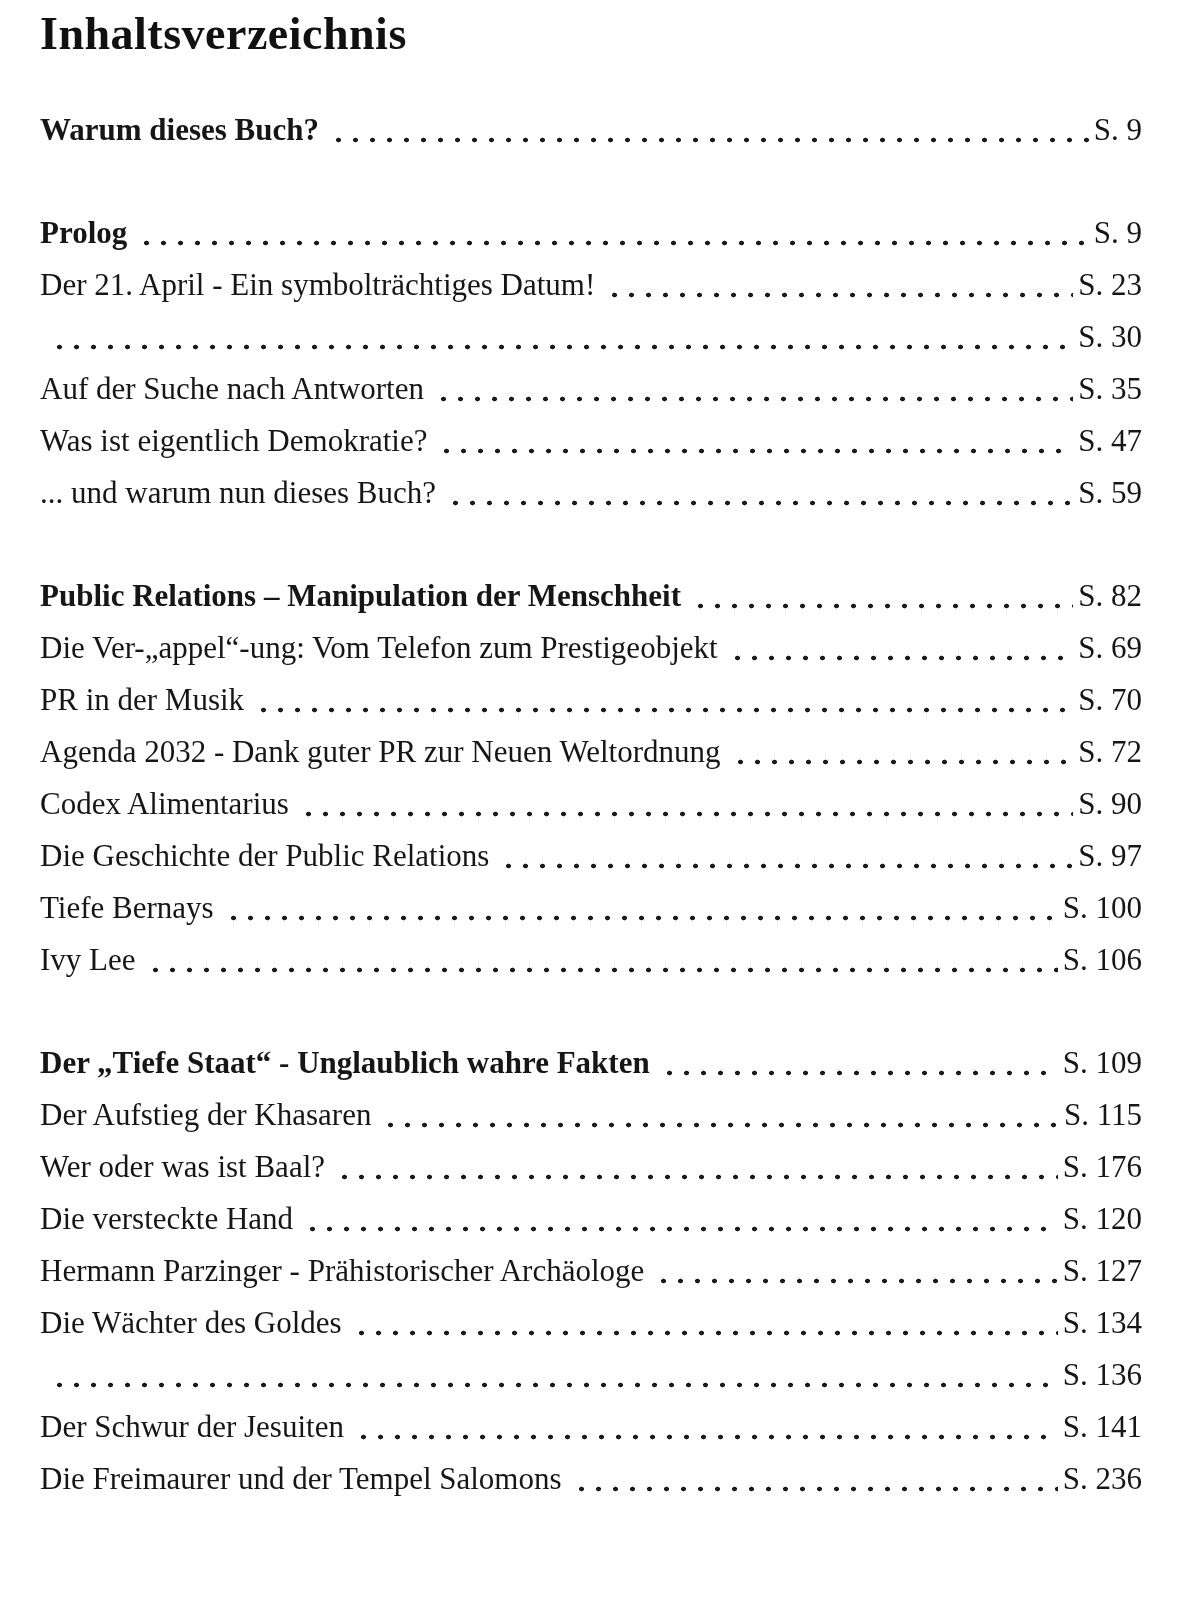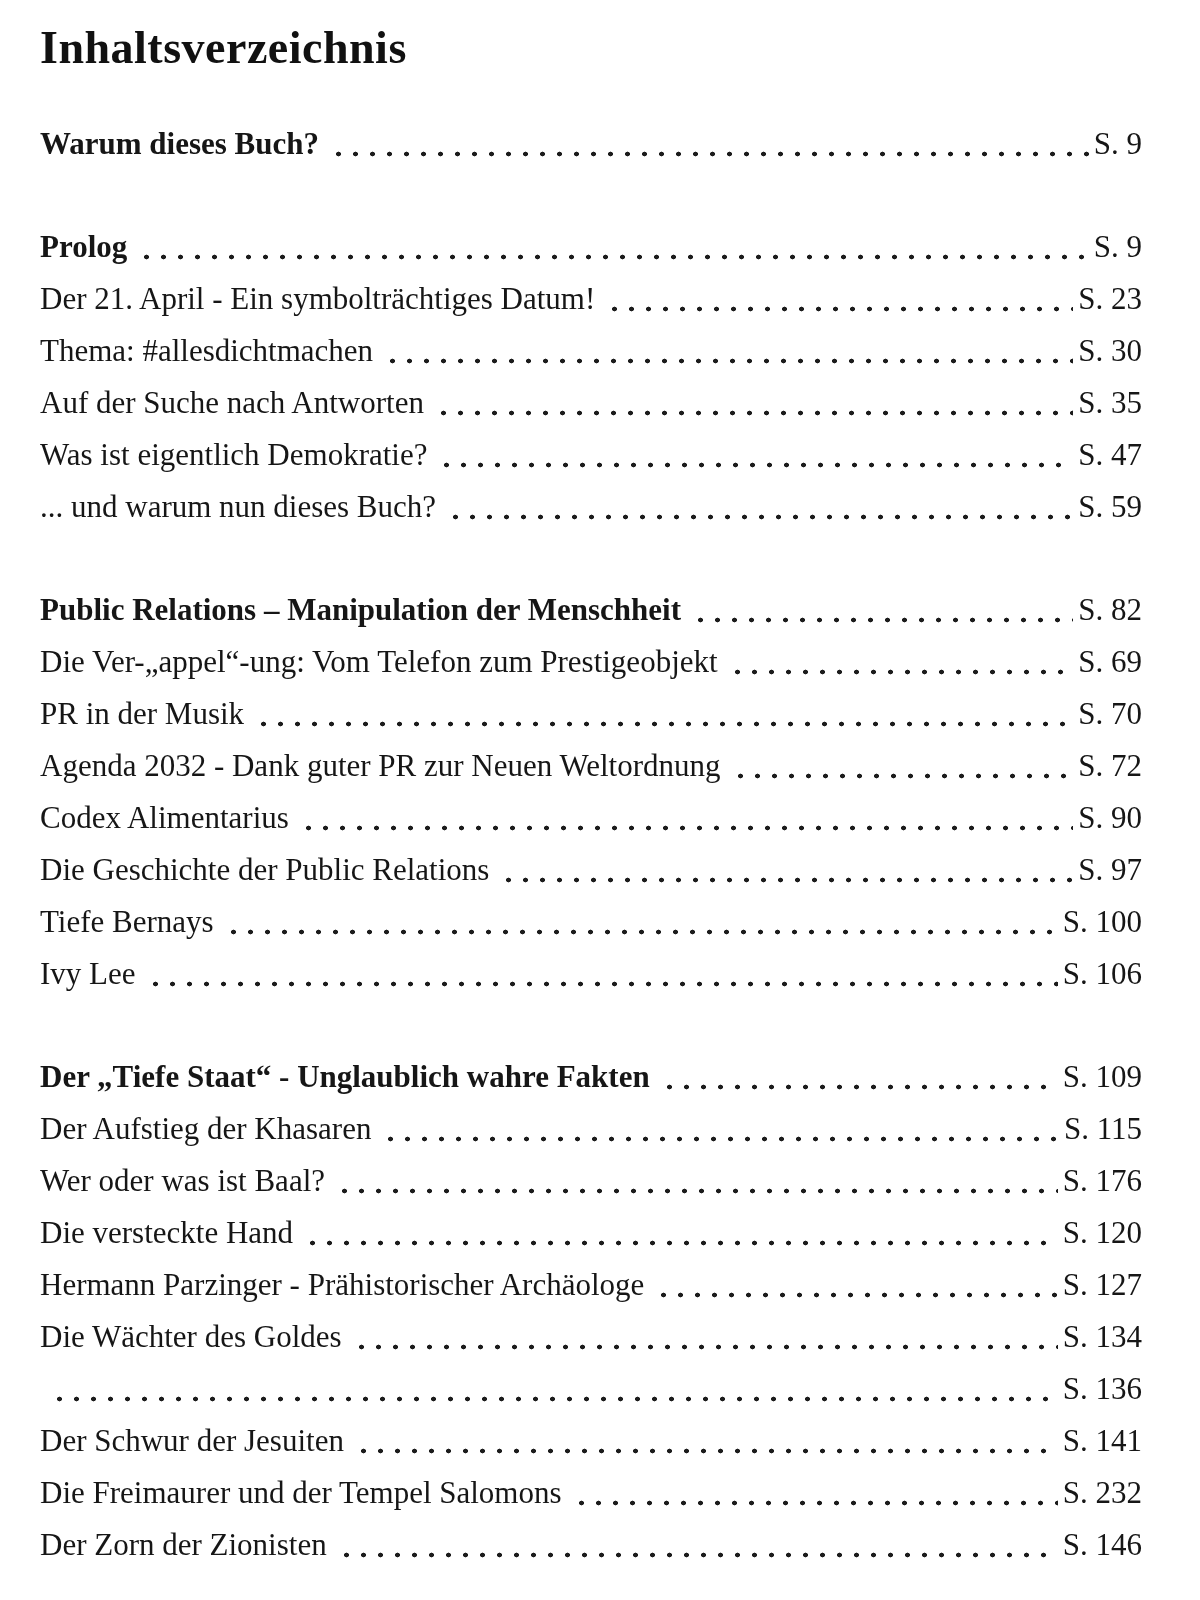--- a/index.html
+++ b/index.html
@@ -9,21 +9,21 @@
     background: #ffffff;
   }
   .page {
     position: relative;
     width: 1200px;
     height: 1600px;
     box-sizing: border-box;
     background: #ffffff;
     color: #151515;
     font-family: "Liberation Serif", "DejaVu Serif", serif;
-    padding: 21px 58px 0 40px;
+    padding: 7px 58px 0 40px;
     overflow: hidden;
   }
   .page-title {
     font-size: 46px;
     font-weight: 700;
     margin: 0 0 44px 0;
     letter-spacing: 0.5px;
     color: #111111;
   }
   .toc-section {
@@ -76,21 +76,20 @@
     <span class="toc-label">Prolog</span>
     <span class="toc-dots"></span>
     <span class="toc-page">S. 9</span>
   </div>
         <div class="toc-row">
     <span class="toc-label">Der 21. April - Ein symbolträchtiges Datum!</span>
     <span class="toc-dots"></span>
     <span class="toc-page">S. 23</span>
   </div>
         <div class="toc-row">
-    <span class="toc-label">Thema: #allesdichtmachen</span>
     <span class="toc-dots"></span>
     <span class="toc-page">S. 30</span>
   </div>
         <div class="toc-row">
     <span class="toc-label">Auf der Suche nach Antworten</span>
     <span class="toc-dots"></span>
     <span class="toc-page">S. 35</span>
   </div>
         <div class="toc-row">
     <span class="toc-label">Was ist eigentlich Demokratie?</span>
@@ -181,22 +180,17 @@
     <span class="toc-page">S. 136</span>
   </div>
         <div class="toc-row">
     <span class="toc-label">Der Schwur der Jesuiten</span>
     <span class="toc-dots"></span>
     <span class="toc-page">S. 141</span>
   </div>
         <div class="toc-row">
     <span class="toc-label">Die Freimaurer und der Tempel Salomons</span>
     <span class="toc-dots"></span>
-    <span class="toc-page">S. 232</span>
-  </div>
-        <div class="toc-row">
-    <span class="toc-label">Der Zorn der Zionisten</span>
-    <span class="toc-dots"></span>
-    <span class="toc-page">S. 146</span>
+    <span class="toc-page">S. 236</span>
   </div>
       </div>
     </div>
 </div>
 
 </body></html>

